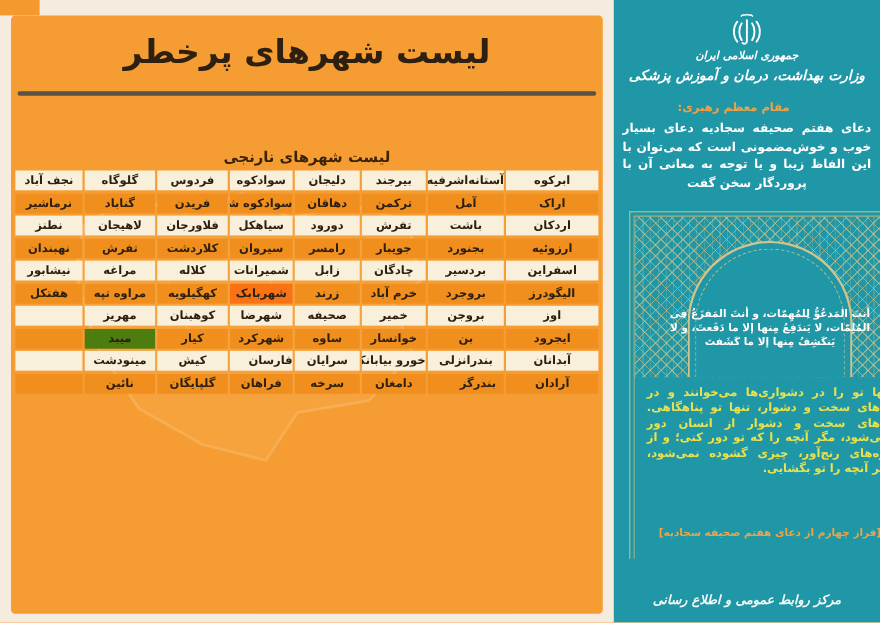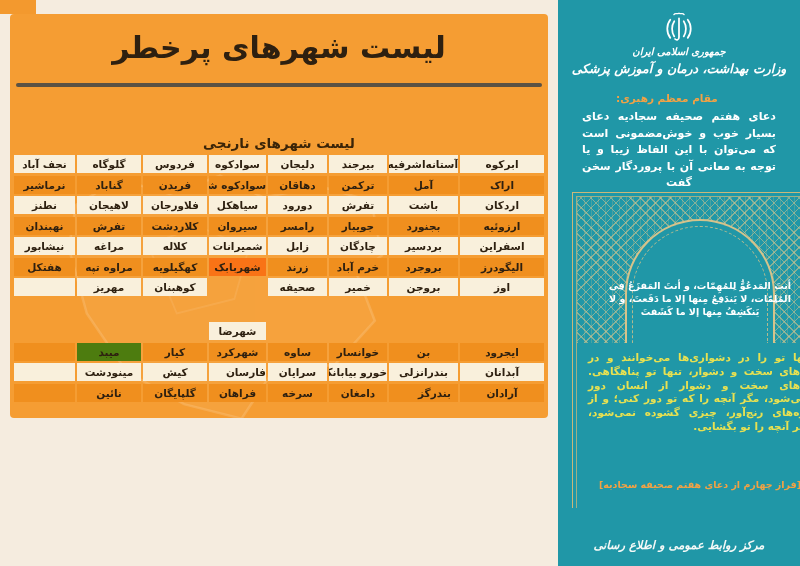--- a/index.html
+++ b/index.html
@@ -5,21 +5,21 @@
   * { margin:0; padding:0; box-sizing:border-box; }
   html,body { width:800px; height:566px; }
   body {
     font-family:"DejaVu Sans","Liberation Sans",sans-serif;
     background:#f5ecdf;
     position:relative; overflow:hidden; direction:rtl;
   }
   
   .corner-artifact{ position:absolute; left:0; top:0; width:36px; height:14px; background:#f3992e; }
   .orange-page{
-    position:absolute; left:10px; top:14px; width:538px; height:404px;
+    position:absolute; left:10px; top:14px; width:538px; height:544px;
     background:#f59d33; border-radius:4px; overflow:hidden;
   }
   .map-watermark{ position:absolute; left:30px; top:140px; width:360px; height:290px; opacity:.6; pointer-events:none; }
   .page-title{
     position:relative; margin-top:16px; text-align:center;
     font-size:30px; font-weight:bold; color:#2e2010; letter-spacing:-.5px;
   }
   .divider{ position:relative; margin:18px 6px 0 6px; height:4px; background:#5b5244; border-radius:2px; }
   .page-subtitle{
     position:relative; margin-top:48px; text-align:center;
@@ -39,21 +39,21 @@
   .teal-panel{
     position:absolute; left:558px; top:0; width:242px; height:566px;
     background:#2097a7; color:#fff; overflow:hidden;
   }
   .emblem{ display:block; margin:11px auto 0 auto; width:30px; height:32px; }
   .gov-line1{ text-align:center; font-size:10px; font-weight:bold; font-style:italic; margin-top:3px; }
   .gov-line2{ text-align:center; font-size:12.5px; font-weight:bold; font-style:italic; margin-top:4px; }
   .leader-label{ margin-top:16px; padding-left:58px; text-align:left; direction:rtl;
     font-size:10.5px; font-weight:bold; color:#f2a245; }
   .intro-text{
-    margin-top:5px; padding:0 24px; font-size:11px; font-weight:bold; line-height:16.5px;
+    margin-top:5px; padding:0 8px; font-size:11px; font-weight:bold; line-height:16.5px;
     text-align:justify; text-align-last:center; color:#ffffff;
   }
   .frame{
     position:absolute; left:14px; top:192px; width:256px; height:316px;
     border:1px solid #c9b87a; border-bottom:none;
   }
   .frame-inner{
     position:absolute; left:3px; right:3px; top:3px; bottom:0;
     border:1px solid rgba(201,184,122,.75); border-bottom:none;
   }
@@ -160,21 +160,21 @@
       <div class="city-cell row-cell-dark" style="background: rgb(240, 143, 30);">زرند</div>
       <div class="city-cell row-cell-dark" style="background: #f97316;">شهربابک</div>
       <div class="city-cell row-cell-dark" style="background: rgb(240, 143, 30);">کهگیلویه</div>
       <div class="city-cell row-cell-dark" style="background: rgb(240, 143, 30);">مراوه تپه</div>
       <div class="city-cell row-cell-dark" style="background: rgb(240, 143, 30);">هفتکل</div>
 
       <div class="city-cell row-cell-light" style="background: rgb(249, 240, 220);">اوز</div>
       <div class="city-cell row-cell-light" style="background: rgb(249, 240, 220);">بروجن</div>
       <div class="city-cell row-cell-light" style="background: rgb(249, 240, 220);">خمیر</div>
       <div class="city-cell row-cell-light" style="background: rgb(249, 240, 220);">صحیفه</div>
-      <div class="city-cell row-cell-light" style="background: rgb(249, 240, 220); margin-top: 44px;">شهرضا</div>
+      <div class="city-cell row-cell-light" style="background: rgb(249, 240, 220);">شهرضا</div>
       <div class="city-cell row-cell-light" style="background: rgb(249, 240, 220);">کوهبنان</div>
       <div class="city-cell row-cell-light" style="background: rgb(249, 240, 220);">مهریز</div>
       <div class="city-cell row-cell-light" style="background: rgb(249, 240, 220);"></div>
 
       <div class="city-cell row-cell-dark" style="background: rgb(240, 143, 30);">ایجرود</div>
       <div class="city-cell row-cell-dark" style="background: rgb(240, 143, 30);">بن</div>
       <div class="city-cell row-cell-dark" style="background: rgb(240, 143, 30);">خوانسار</div>
       <div class="city-cell row-cell-dark" style="background: rgb(240, 143, 30);">ساوه</div>
       <div class="city-cell row-cell-dark" style="background: rgb(240, 143, 30);">شهرکرد</div>
       <div class="city-cell row-cell-dark" style="background: rgb(240, 143, 30);">کیار</div>

